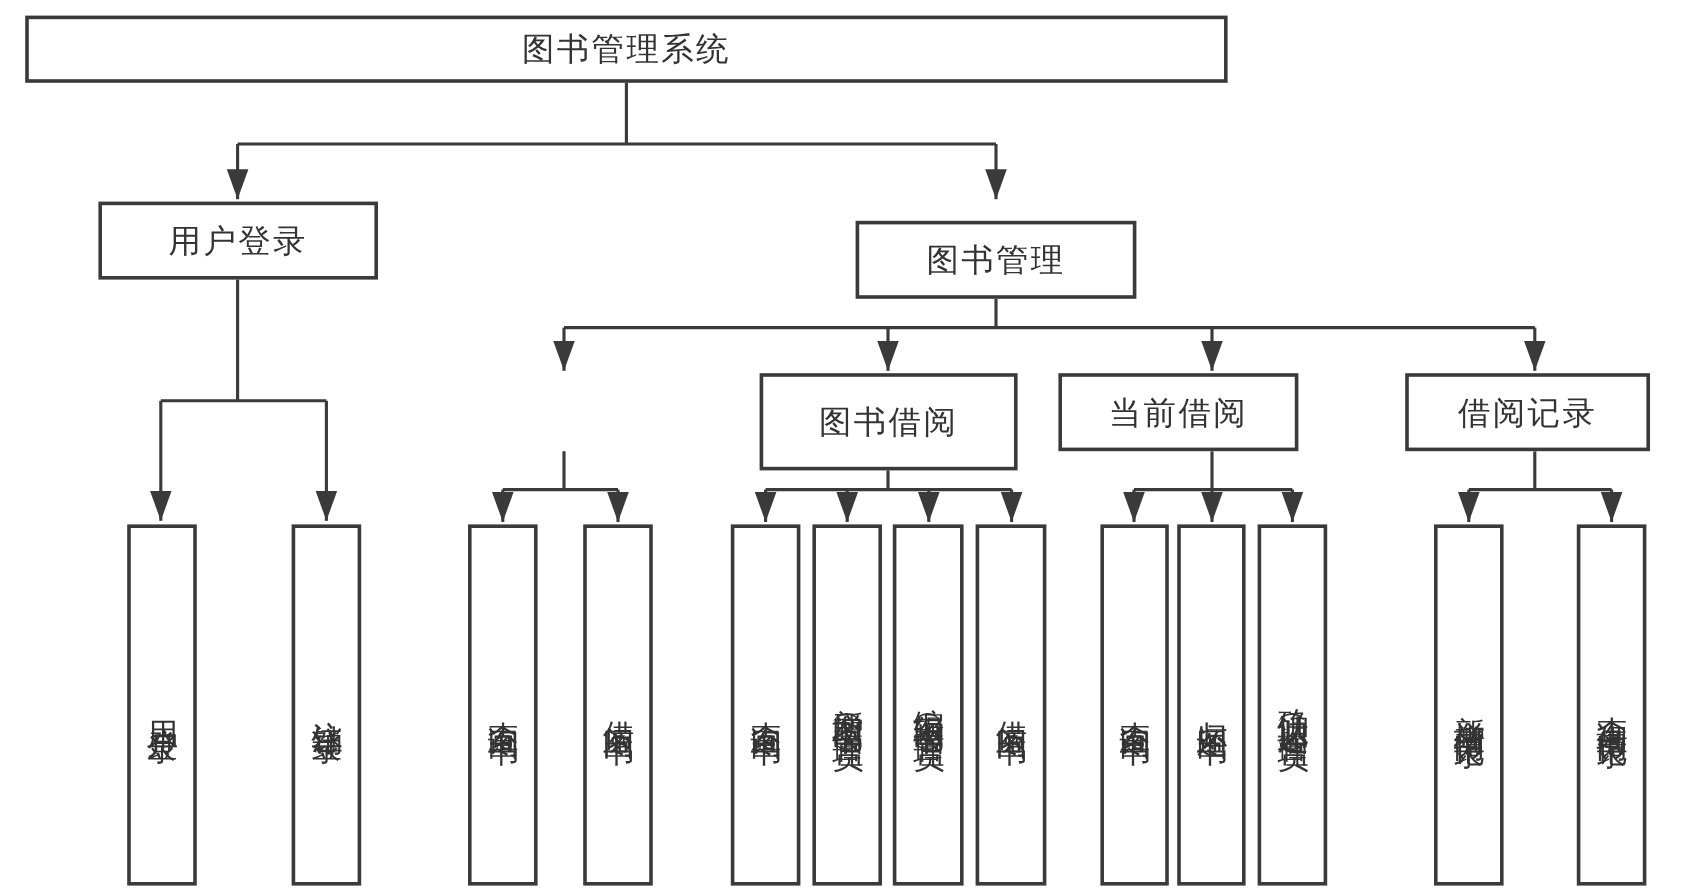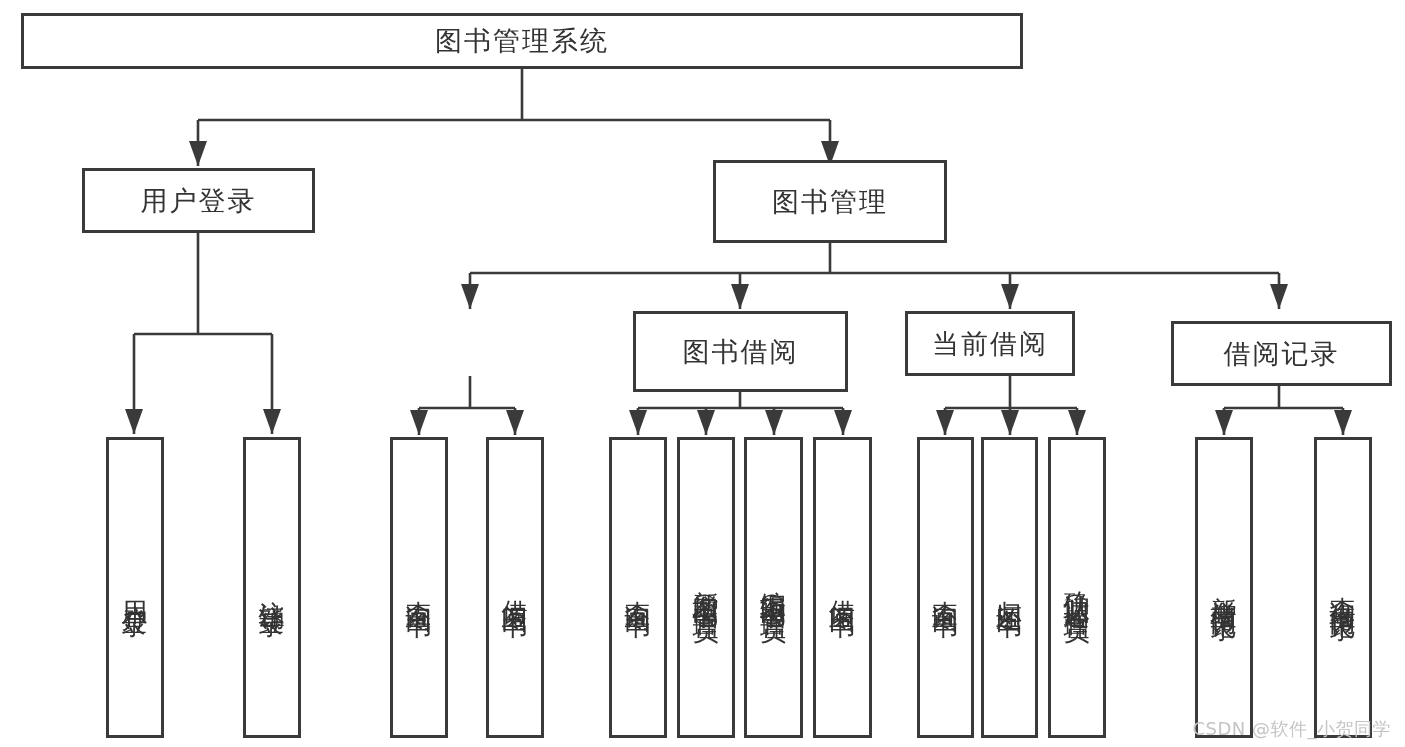--- a/index.html
+++ b/index.html
@@ -97,31 +97,31 @@
     </g>
   </svg>
 
   <div class="box" style="left:21px;top:13px;width:1002px;height:56px">
     <span class="lbl">图书管理系统</span>
   </div>
 
   <div class="box" style="left:82px;top:168px;width:233px;height:65px">
     <span class="lbl">用户登录</span>
   </div>
-  <div class="box" style="left:713px;top:160px;width:234px;height:83px">
+  <div class="box" style="left:713px;top:184px;width:234px;height:65px">
     <span class="lbl">图书管理</span>
   </div>
 
   <div class="box" style="left:633px;top:311px;width:215px;height:81px">
     <span class="lbl">图书借阅</span>
   </div>
-  <div class="box" style="left:905px;top:311px;width:170px;height:65px">
+  <div class="box" style="left:882px;top:311px;width:200px;height:65px">
     <span class="lbl">当前借阅</span>
   </div>
-  <div class="box" style="left:1171px;top:321px;width:221px;height:65px">
+  <div class="box" style="left:1171px;top:311px;width:204px;height:65px">
     <span class="lbl">借阅记录</span>
   </div>
 
   <div class="box leaf" style="left:106px;top:437px;width:58px;height:301px">
     <span class="lbl">用户登录</span>
   </div>
   <div class="box leaf" style="left:243px;top:437px;width:58px;height:301px">
     <span class="lbl">注销登录</span>
   </div>
 
@@ -155,14 +155,13 @@
     <span class="lbl">确认归还（管理员）</span>
   </div>
 
   <div class="box leaf" style="left:1195px;top:437px;width:58px;height:301px">
     <span class="lbl">新增借阅记录</span>
   </div>
   <div class="box leaf" style="left:1314px;top:437px;width:58px;height:301px">
     <span class="lbl">查询借阅记录</span>
   </div>
 
-  <div class="watermark">CSDN @软件_小贺同学</div>
 </div>
 
 </body></html>

